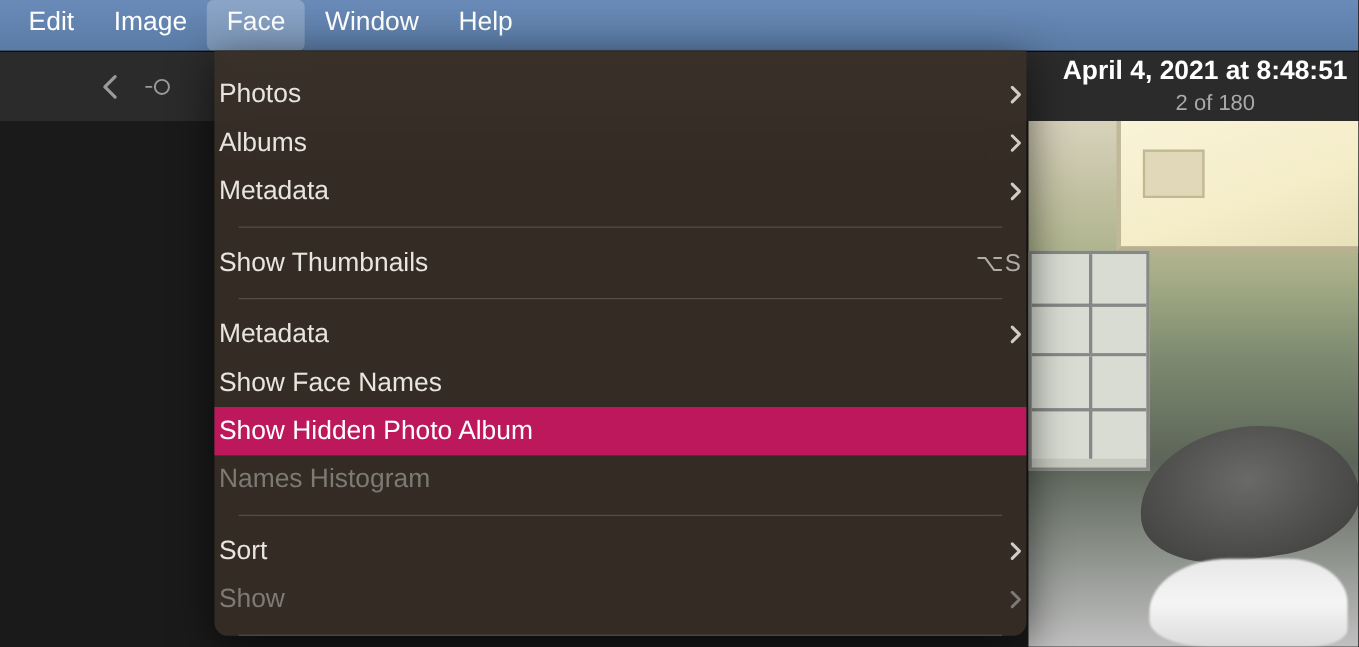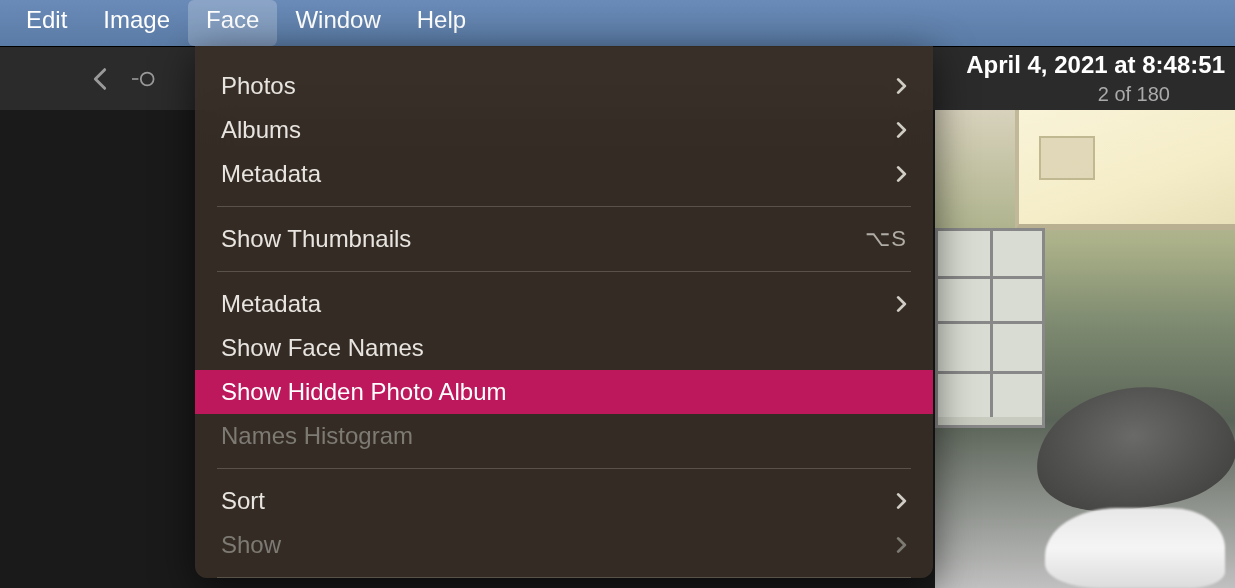--- a/index.html
+++ b/index.html
@@ -72,21 +72,21 @@
     }
     .date-text {
       font-size: 24px;
       font-weight: 700;
       color: #fff;
     }
     .counter-text {
       font-size: 20px;
       color: #aaa;
       font-weight: 400;
-      margin-right: 55px;
+      margin-right: 84px;
     }
     .content-area {
       position: absolute;
       top: 110px;
       left: 0;
       right: 0;
       bottom: 0;
       display: flex;
     }
     .photo-region {
@@ -170,21 +170,21 @@
       backdrop-filter: blur(20px);
       border-radius: 0 0 12px 12px;
       box-shadow: 0 10px 40px rgba(0,0,0,0.6);
       padding: 18px 0 0 0;
       z-index: 30;
     }
     .menu-item {
       display: flex;
       align-items: center;
       justify-content: space-between;
-      padding: 8px 26px;
+      padding: 8px 4px;
       font-size: 24px;
       color: #e8e4e0;
       cursor: default;
       min-height: 44px;
     }
     .menu-item.highlighted {
       background: #be185d;
       color: #fff;
     }
     .menu-item.disabled {

